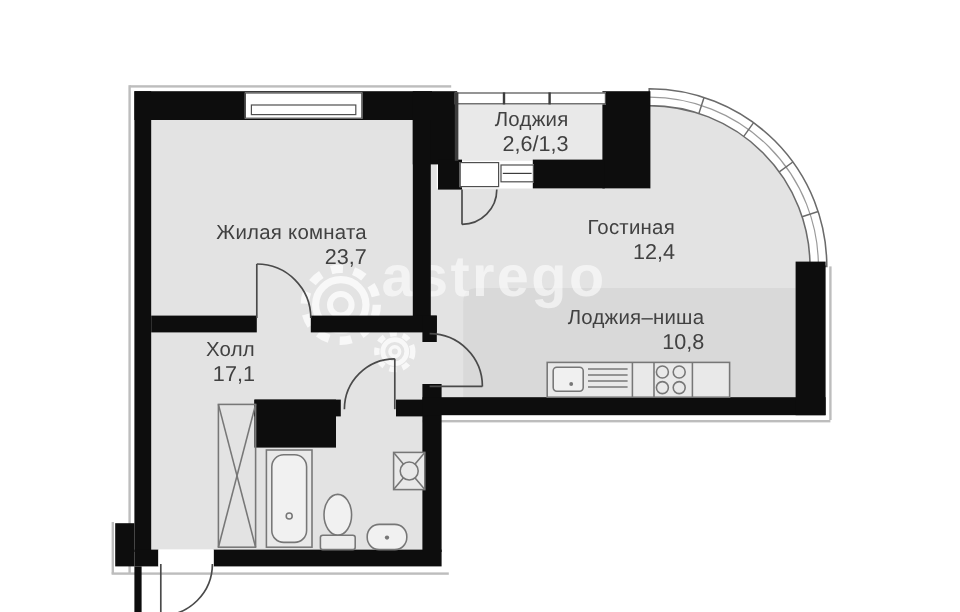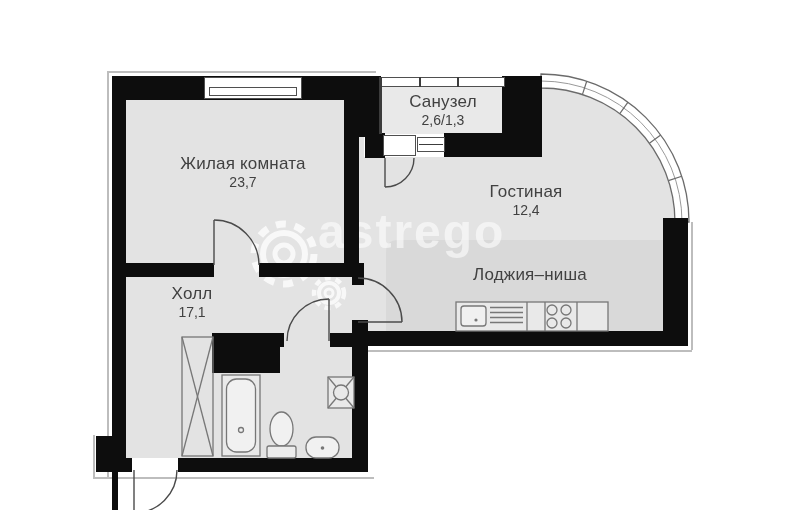--- a/index.html
+++ b/index.html
@@ -11,21 +11,21 @@
   .wall{position:absolute;background:#0d0d0d;}
   .oline{position:absolute;background:#bdbdbd;}
   .opening{position:absolute;background:#ffffff;}
   .win{position:absolute;background:#ffffff;border:1.5px solid #4f4f4f;box-sizing:border-box;}
   .tick{position:absolute;background:#3c3c3c;}
   .room-label{
     position:absolute;transform:translate(-50%,-50%);
     text-align:center;color:#414141;line-height:1.15;white-space:nowrap;z-index:40;
   }
   .room-label .rname{font-size:17px;letter-spacing:.2px;}
-  .room-label .rarea{font-size:14px;}
+  .room-label .rarea{font-size:18px;text-align:right;}
   .watermark-text{
     position:absolute;left:318px;top:204px;z-index:8;
     font-size:48px;font-weight:bold;letter-spacing:2px;
     color:rgba(255,255,255,0.58);user-select:none;
   }
   .z10{z-index:10;} .z20{z-index:20;} .z30{z-index:30;}
 </style>
 </head>
 <body>
 
@@ -176,33 +176,34 @@
     </g>
 
     <g stroke="#777777" stroke-width="1.3">
       <rect x="328" y="377" width="26" height="31" fill="#e9e9e9"></rect>
       <line x1="328" y1="377" x2="354" y2="408"></line>
       <line x1="354" y1="377" x2="328" y2="408"></line>
       <circle cx="341" cy="392.5" r="7.5" fill="#e9e9e9"></circle>
     </g>
   </svg>
 
-  <div class="room-label" style="left:243px;top:172px">
+  <div class="room-label" style="left:243px;top:204px">
     <div class="rname">Жилая комната</div>
     <div class="rarea">23,7</div>
   </div>
   <div class="room-label" style="left:443px;top:110px">
-    <div class="rname">Санузел</div>
+    <div class="rname">Лоджия</div>
     <div class="rarea">2,6/1,3</div>
   </div>
   <div class="room-label" style="left:526px;top:200px">
     <div class="rname">Гостиная</div>
     <div class="rarea">12,4</div>
   </div>
   <div class="room-label" style="left:530px;top:275px">
     <div class="rname">Лоджия–ниша</div>
+    <div class="rarea">10,8</div>
   </div>
   <div class="room-label" style="left:192px;top:302px">
     <div class="rname">Холл</div>
     <div class="rarea">17,1</div>
   </div>
 
 </div>
 
 </body></html>

